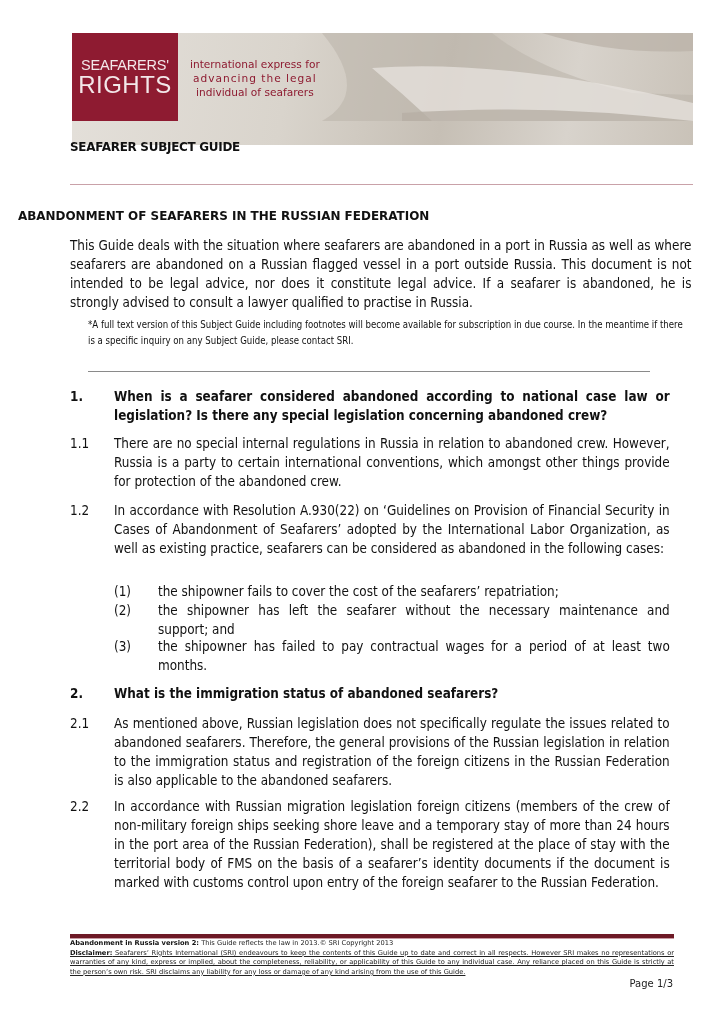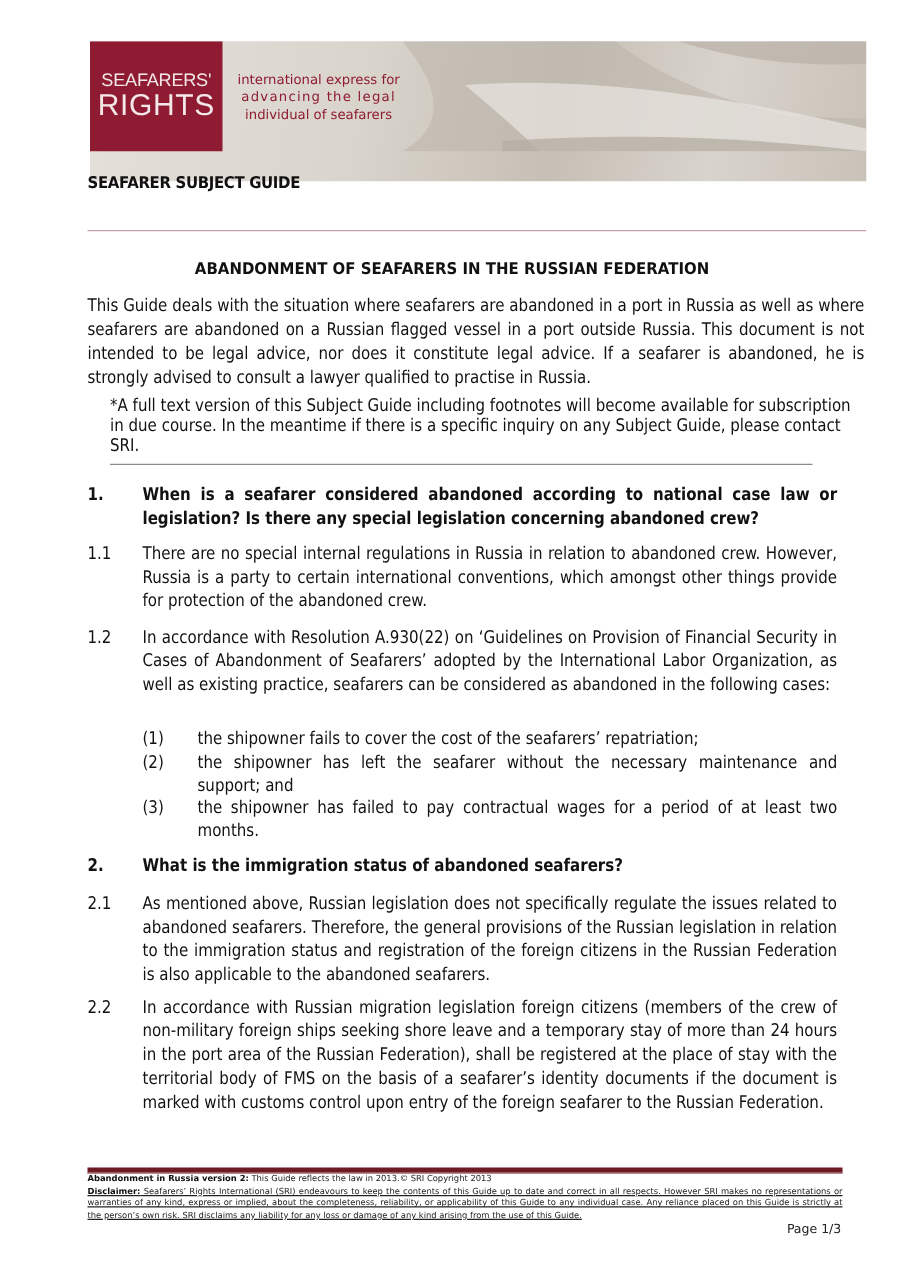--- a/index.html
+++ b/index.html
@@ -14,30 +14,30 @@
                   display: flex; flex-direction: column; justify-content: center; align-items: center; }
     .logo-line1 { color: #f3e7e9; font-family: "Liberation Sans", sans-serif; font-size: 14.5px; letter-spacing: -0.2px; line-height: 15px; }
     .logo-line2 { color: #f3e7e9; font-family: "Liberation Sans", sans-serif; font-size: 24px; letter-spacing: 0.5px; line-height: 24px; }
     .tagline { position: absolute; left: 118px; top: 24px; color: #8e1b31;
                font-family: "DejaVu Sans", sans-serif; font-size: 10.6px; line-height: 14px; }
 
     .subject-guide { position: absolute; left: 70px; top: 139px; font-family: "DejaVu Sans", sans-serif;
                      font-weight: bold; font-size: 13px; letter-spacing: -0.3px; transform: scaleX(0.92); transform-origin: left; }
     .rule-pink { position: absolute; left: 70px; top: 184px; width: 623px; height: 1px; background: #c9a1a8; }
 
-    .doc-title { position: absolute; left: 0; width: 723px; top: 208px; text-align: center; font-family: "DejaVu Sans", sans-serif;
+    .doc-title { position: absolute; left: 0; width: 723px; top: 208px; text-align: left; font-family: "DejaVu Sans", sans-serif;
                  font-weight: bold; font-size: 13px; }
     .doc-title span { display: inline-block; transform: scaleX(0.92); }
 
     .para { position: absolute; font-size: 14px; line-height: 19px; font-family: "DejaVu Sans", sans-serif; }
     .para .txt { display: block; transform: scaleX(0.86); transform-origin: left; width: 116%; }
     .justify .txt { text-align: justify; text-align-last: left; }
 
     .intro { left: 70px; top: 236px; width: 623px; }
-    .note { left: 88px; top: 317px; width: 600px; font-size: 14px; line-height: 16px; }
+    .note { left: 88px; top: 317px; width: 600px; font-size: 10px; line-height: 16px; }
     .rule-grey { position: absolute; left: 88px; top: 371px; width: 562px; height: 1px; background: #8a8a8a; }
 
     .num { position: absolute; left: 70px; font-size: 14px; line-height: 19px; font-family: "DejaVu Sans", sans-serif; }
     .num.bold { font-weight: bold; }
     .body { left: 114px; width: 557px; }
     .body.bold { font-weight: bold; }
 
     .li-num { position: absolute; left: 114px; font-size: 14px; line-height: 19px; font-family: "DejaVu Sans", sans-serif; }
     .li-num span, .num span { display: inline-block; transform: scaleX(0.86); transform-origin: left; }
     .li-body { left: 158px; width: 513px; }

